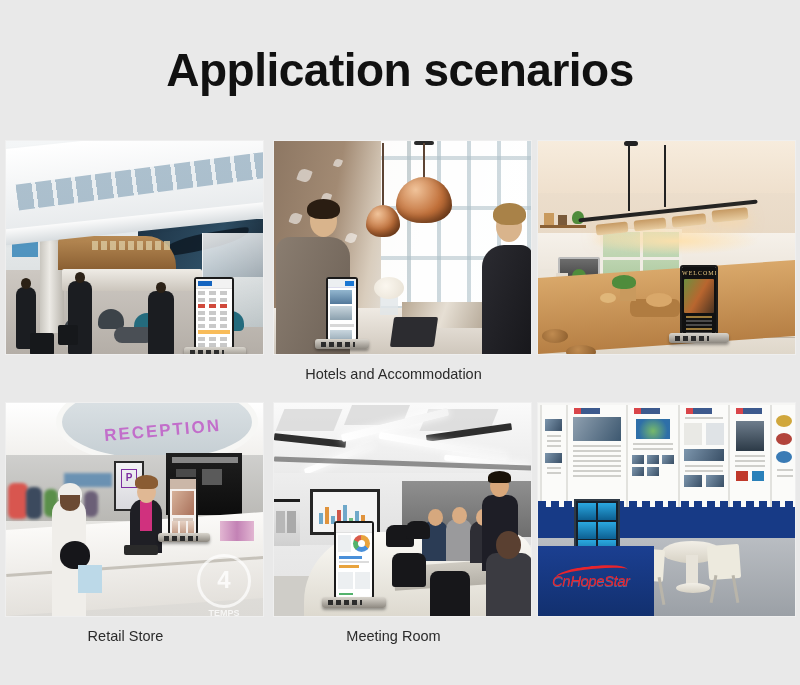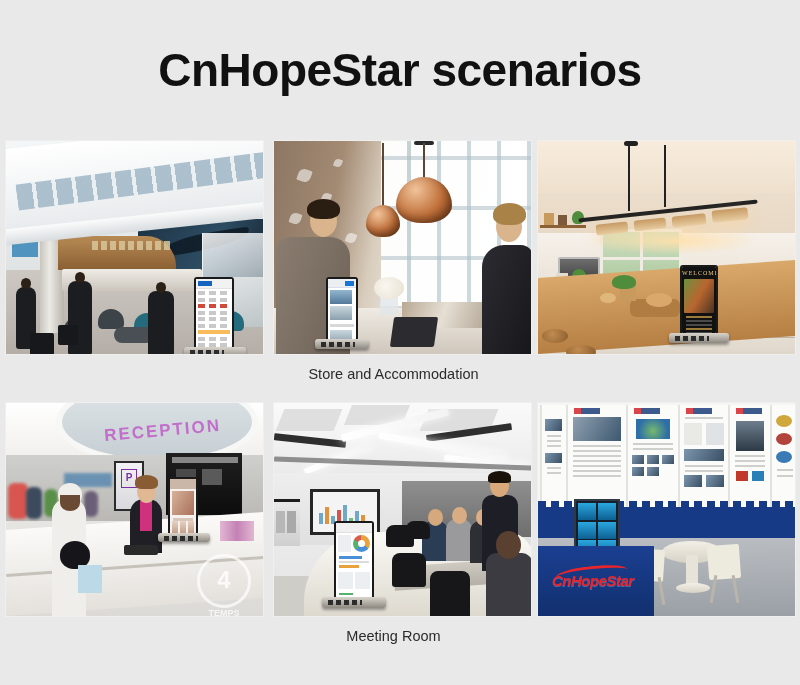--- a/index.html
+++ b/index.html
@@ -522,21 +522,21 @@
     left: 0; bottom: 0; width: 259px; height: 78px;
     background: linear-gradient(#b9bdc2,#9ba0a6);
   }
   .ex-counter {
     left: -2px; bottom: 0; width: 118px; height: 70px;
     background: linear-gradient(#1b3f91,#12306f);
   }
   .ex-brand {
     position: absolute; left: 16px; top: 26px;
     font-family: "Liberation Sans", sans-serif;
-    font-style: italic; font-weight: bold; font-size: 15px;
+    font-style: italic; font-weight: normal; font-size: 15px;
     color: #e8242c;
     text-shadow: 0 1px 0 rgba(255,255,255,.25);
     letter-spacing: -.5px;
   }
   .ex-swoosh {
     position: absolute; left: 20px; top: 20px; width: 72px; height: 12px;
     border-top: 3px solid #e8242c;
     border-radius: 50%;
     transform: rotate(-6deg);
   }
@@ -557,21 +557,21 @@
   .ex-vwbase {
     left: 30px; top: 156px; width: 60px; height: 9px;
     background: linear-gradient(#d9d5cc,#8e8a81); border-radius: 2px;
   }
 </style>
 </head>
 <body>
 
 <div class="page">
 
-  <div class="page-title">CnHopeStar scenarios</div>
+  <div class="page-title">Application scenarios</div>
 
   <div class="grid">
 
     <div class="row">
 
       <div class="cell c0">
         <div class="thumb">
           <div class="scene">
             <div class="lyr ap-sky"></div>
             <div class="lyr ap-floor"></div>
@@ -683,21 +683,21 @@
                     </div>
                   </div>
                 </div>
               </div>
               <div class="base" style="left:-11px; top:62px; width:54px; height:10px;">
                 <span class="ports"></span>
               </div>
             </div>
           </div>
         </div>
-        <div class="caption">Store and Accommodation</div>
+        <div class="caption">Hotels and Accommodation</div>
       </div>
 
       <div class="cell c2">
         <div class="thumb">
           <div class="scene">
             <div class="lyr rs-bg"></div>
             <div class="lyr rs-ceil"></div>
             <div class="lyr rs-cabwall"></div>
             <div class="lyr rs-window"></div>
             <div class="lyr rs-winmul" style="left:102px; top:88px; width:3px; height:62px;"></div>
@@ -828,20 +828,21 @@
 
                   </div>
                 </div>
               </div>
               <div class="base" style="left:-10px; top:56px; width:52px; height:9px;">
                 <span class="ports"></span>
               </div>
             </div>
           </div>
         </div>
+        <div class="caption">Retail Store</div>
       </div>
 
       <div class="cell c1">
         <div class="thumb">
           <div class="scene">
             <div class="lyr mr-bg"></div>
             <div class="lyr mr-ceiling"></div>
             <div class="lyr mr-tile" style="left:6px; top:6px; width:58px; height:22px;"></div>
             <div class="lyr mr-tile" style="left:74px; top:2px; width:58px; height:20px;"></div>
             <div class="lyr mr-tile" style="left:150px; top:6px; width:70px; height:22px;"></div>

